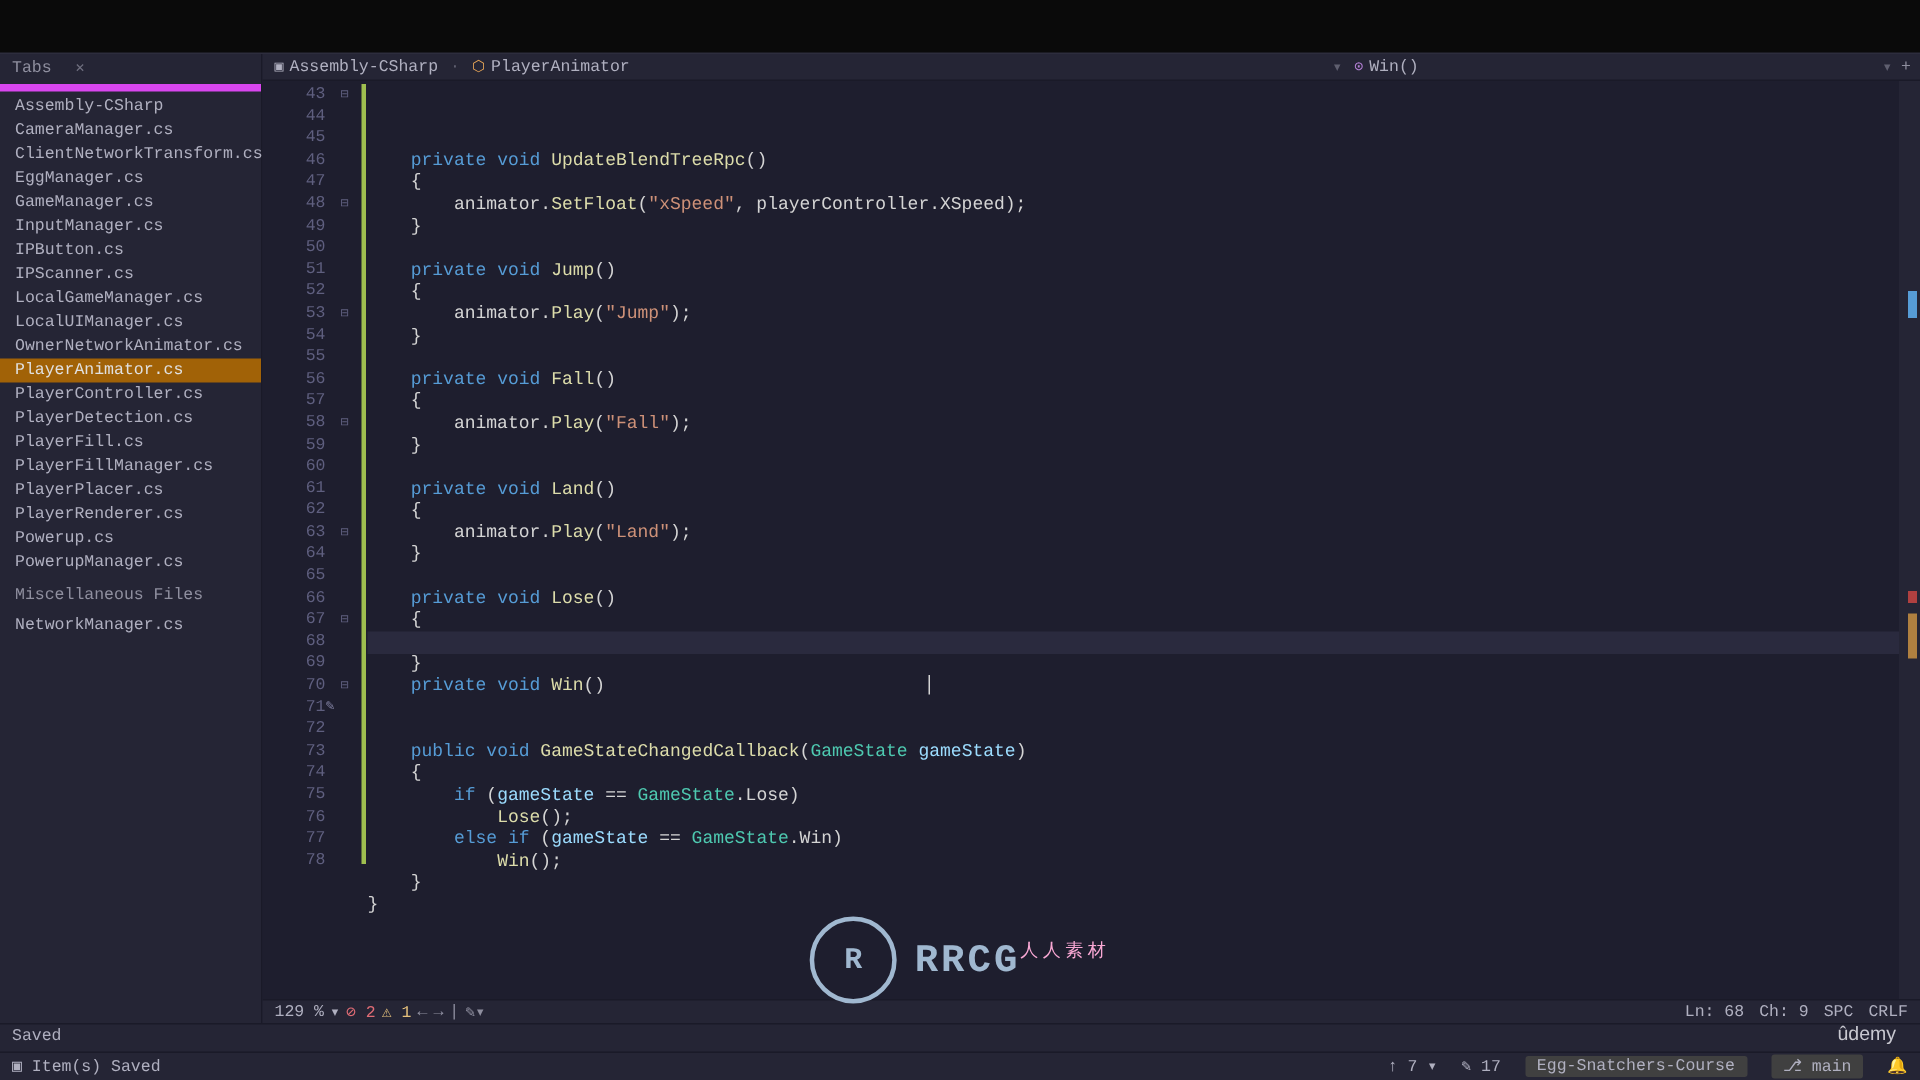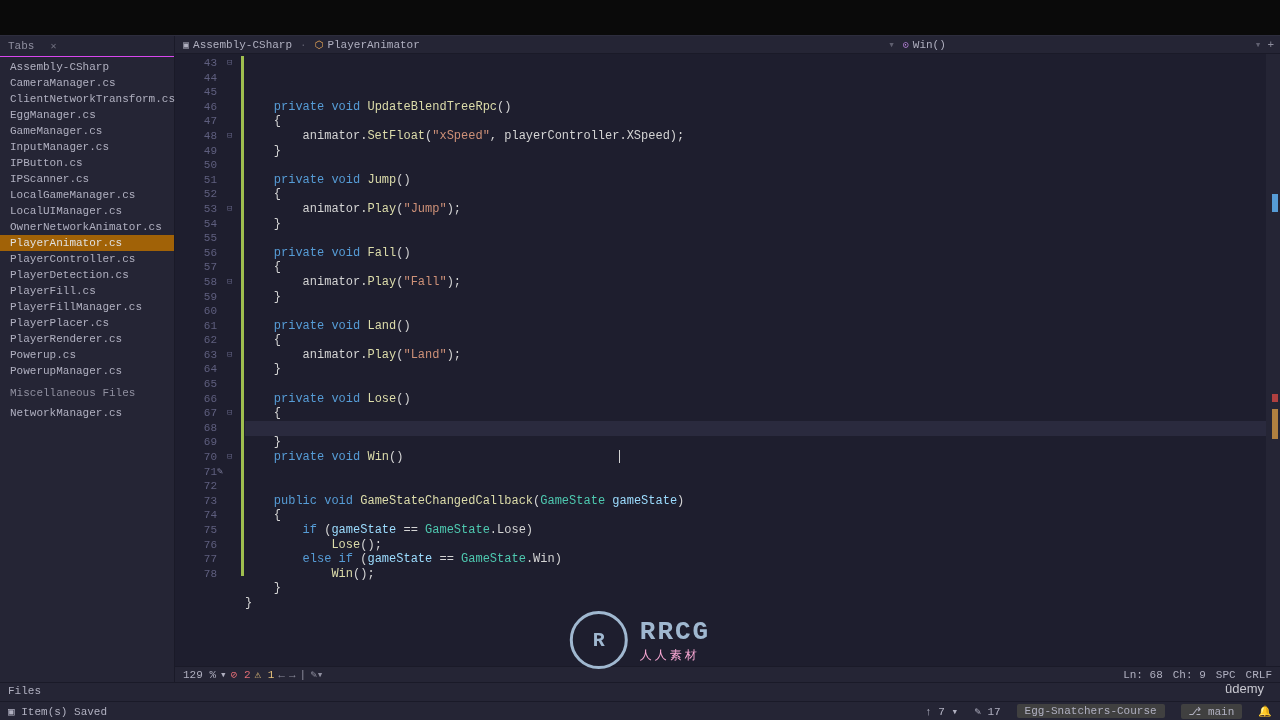--- a/index.html
+++ b/index.html
@@ -24,21 +24,21 @@
     }
     .sidebar {
       width: 175px;
       background: #252535;
       border-right: 1px solid #1a1a28;
       font-size: 11px;
     }
     .tabs-header {
       padding: 4px 8px;
       color: #8f8f9f;
-      border-bottom: 1px solid #d946ef;
+      border-bottom: 5px solid #d946ef;
       display: flex;
       gap: 16px;
     }
     .tabs-close {
       font-size: 10px;
       color: #6f6f7f;
       cursor: pointer;
     }
     .file-list {
       padding: 2px 0;
@@ -236,21 +236,21 @@
       display: flex;
       align-items: center;
       justify-content: center;
       font-weight: bold;
       font-size: 20px;
       color: #a0b8d0;
       position: relative;
     }
     .logo-text {
       display: flex;
-      flex-direction: column;
+      flex-direction: row;
     }
     .logo-main {
       font-size: 26px;
       font-weight: bold;
       color: #a0b8d0;
       letter-spacing: 2px;
     }
     .logo-sub {
       font-size: 12px;
       color: #f9a8d4;
@@ -400,21 +400,21 @@
       <div class="status-right">
         <span>Ln: 68</span>
         <span>Ch: 9</span>
         <span>SPC</span>
         <span>CRLF</span>
       </div>
     </div>
   </div>
 </div>
 
-<div class="output-panel">Files</div>
+<div class="output-panel">Saved</div>
 
 <div class="status-bar">
   <span>▣ <span>Item(s) Saved</span></span>
   <div class="sb-right">
     <span>↑ <span>7</span> ▾</span>
     <span>✎ <span>17</span></span>
     <span class="git-badge">Egg-Snatchers-Course</span>
     <span class="git-badge">⎇ <span>main</span></span>
     <span style="color:#c06060">🔔</span>
   </div>

